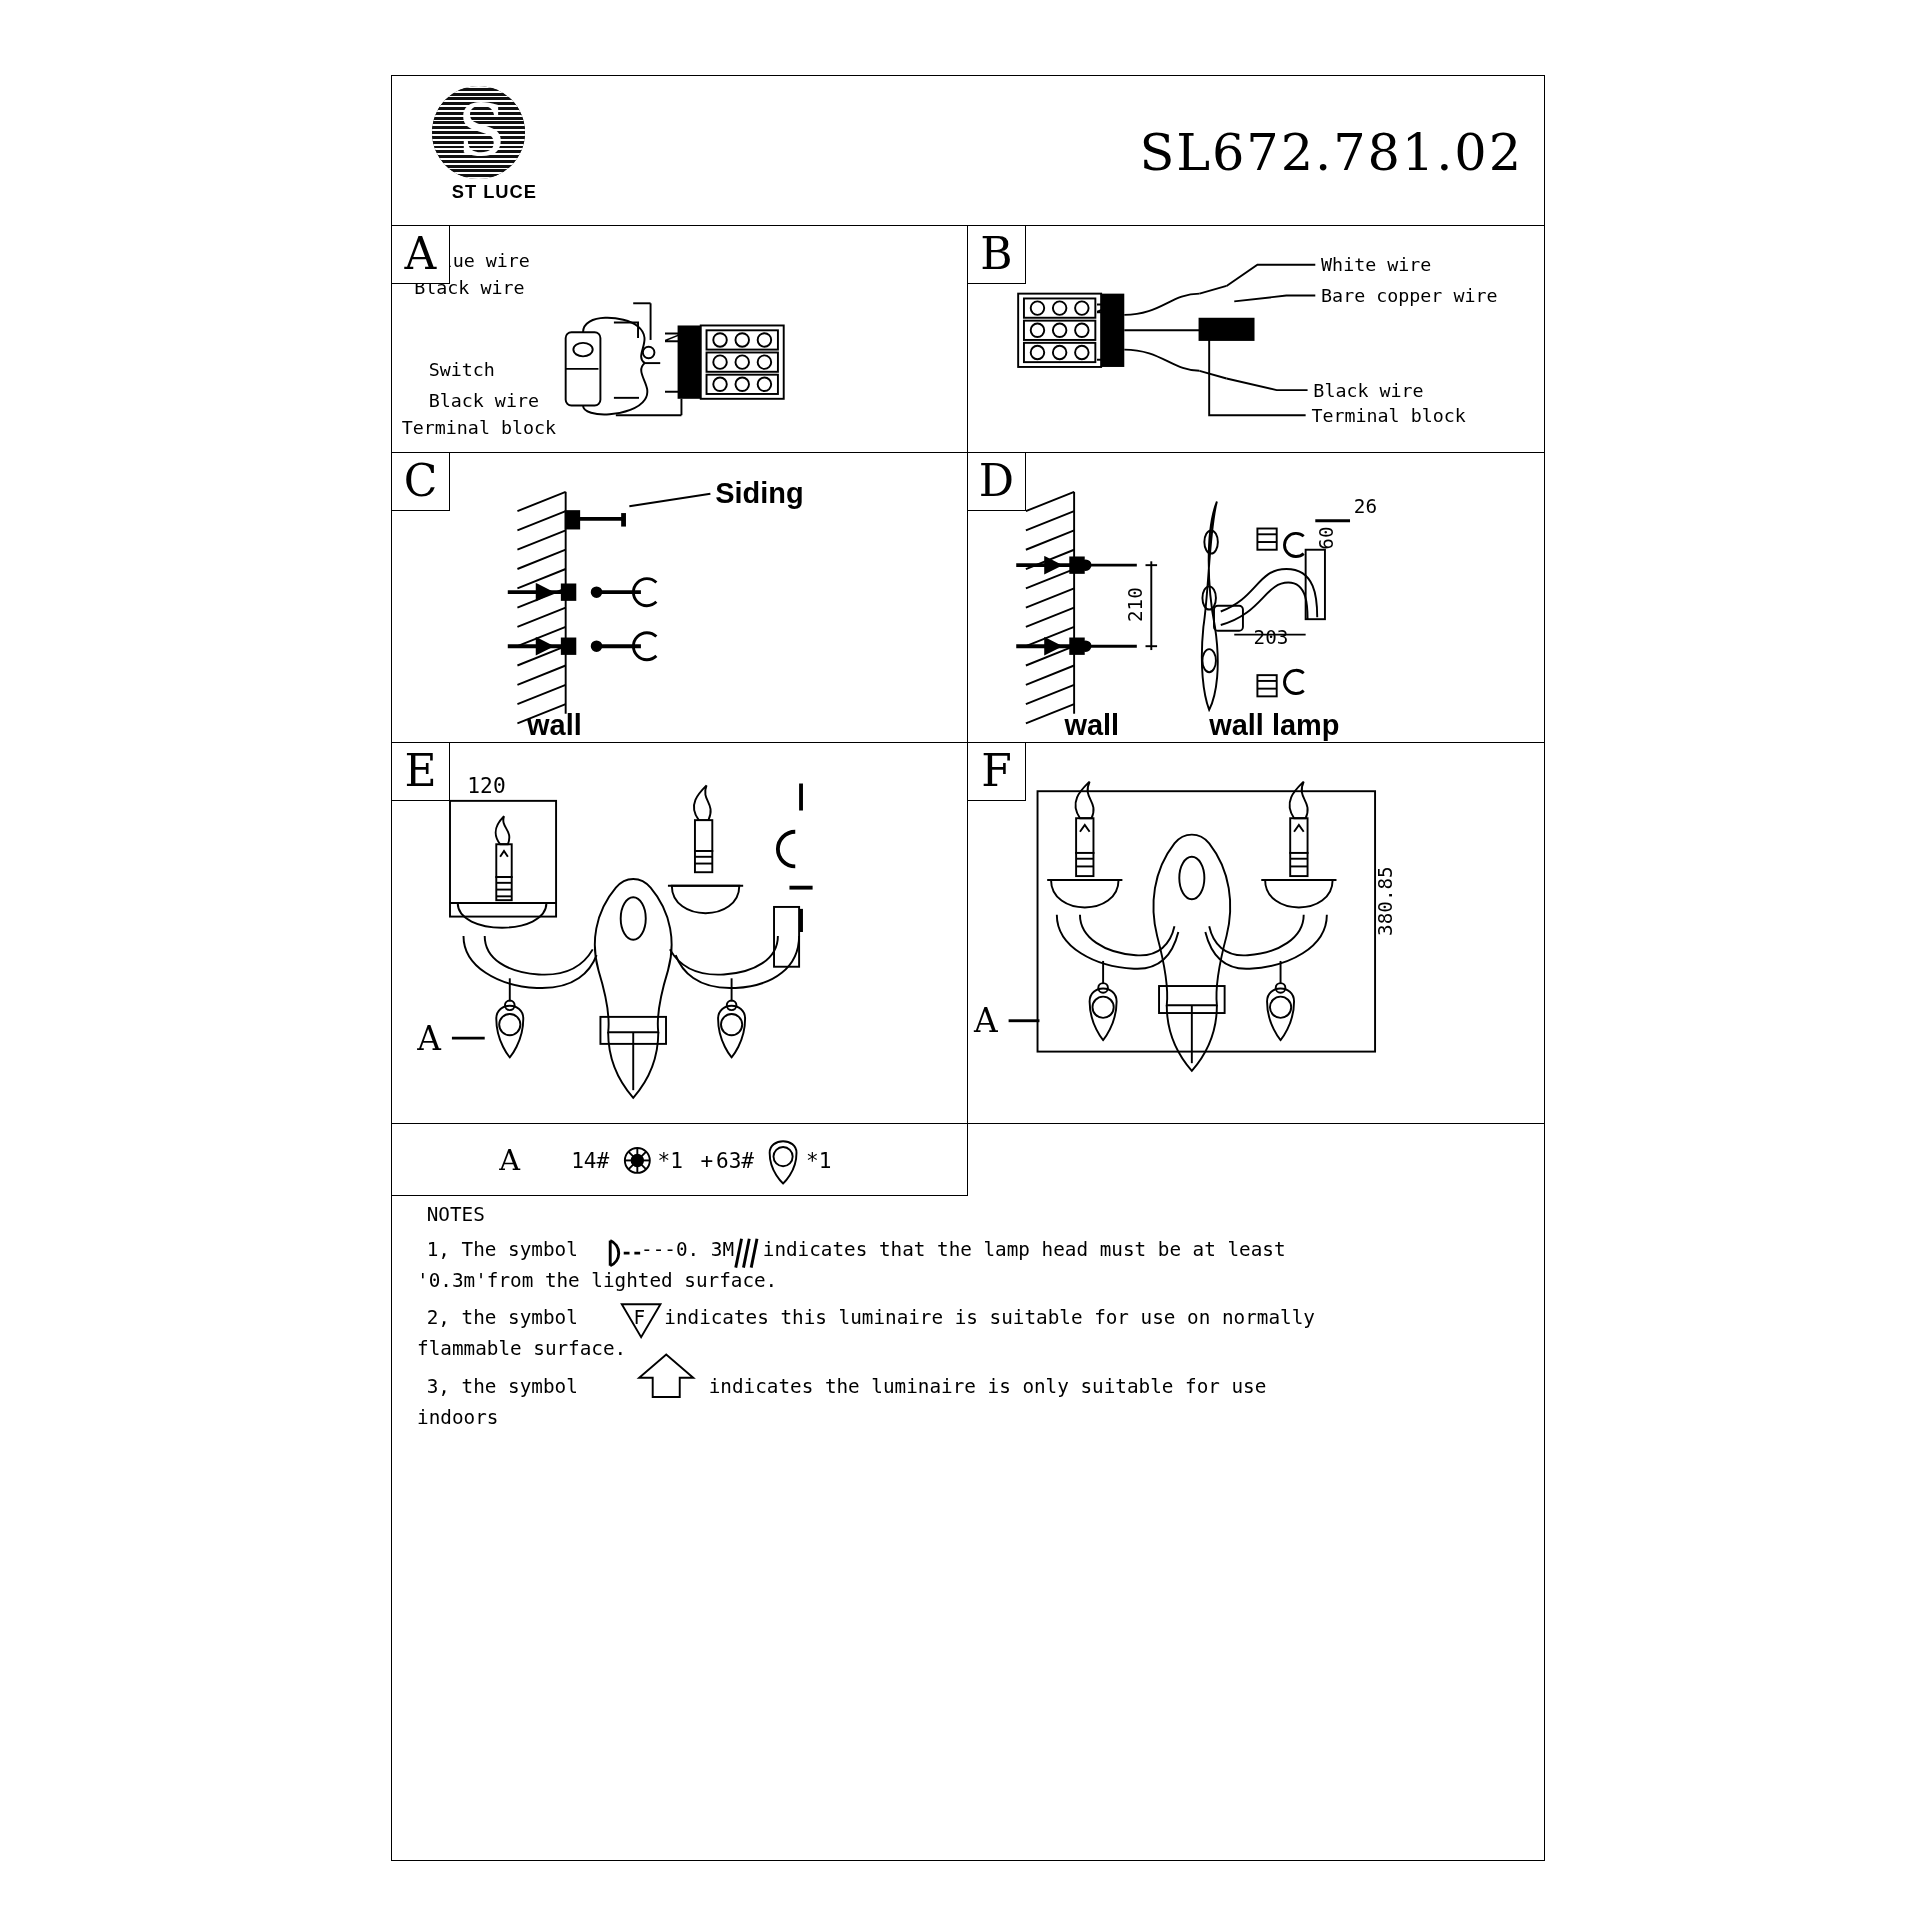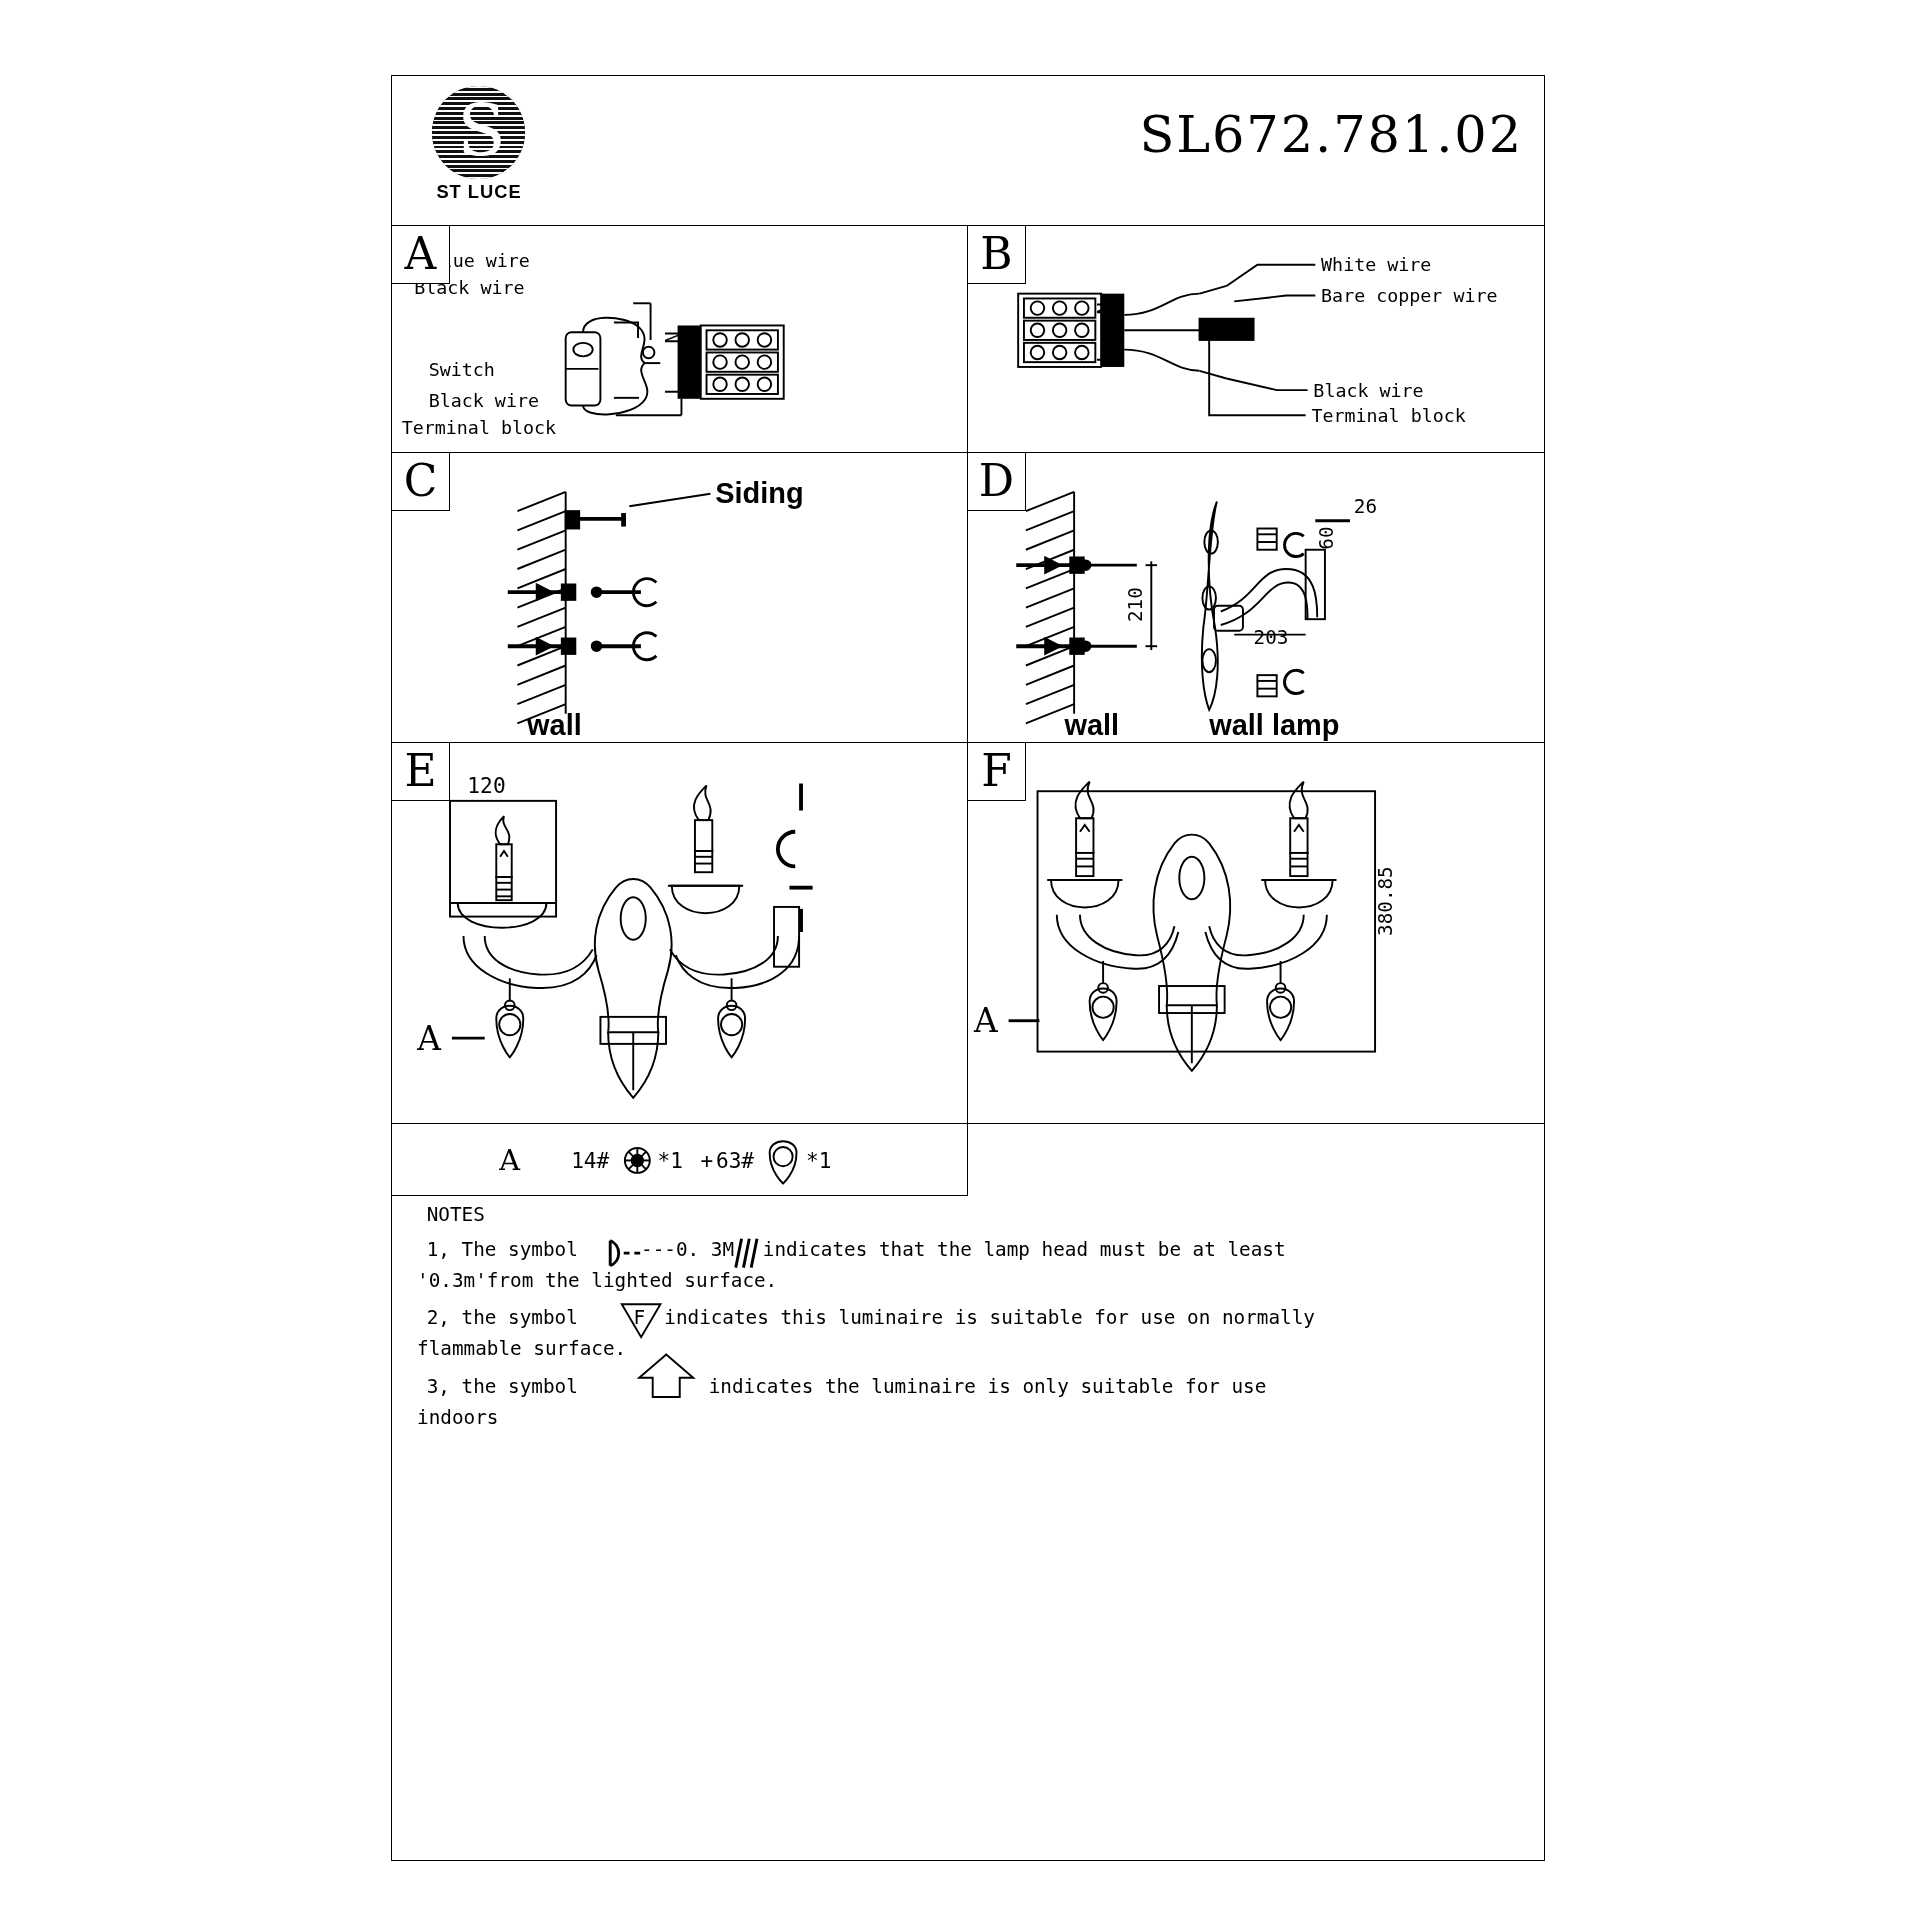--- a/index.html
+++ b/index.html
@@ -5,22 +5,22 @@
   html,body{margin:0;padding:0;background:#ffffff;}
   body{width:1931px;height:1931px;font-family:"DejaVu Sans Mono",monospace;color:#000;}
   .sheet{position:absolute;left:391px;top:75px;width:1154px;height:1786px;border:1.9px solid #000;box-sizing:border-box;}
   
   .header{position:relative;height:150px;border-bottom:1.9px solid #000;box-sizing:border-box;}
   .logo{position:absolute;left:19.3px;top:9.7px;width:126px;height:121px;}
   .logo-mark{position:absolute;left:21px;top:0;width:93px;height:93px;border-radius:50%;background:#111;overflow:hidden;}
   .logo-mark .stripes{position:absolute;left:0;top:0;width:100%;height:100%;
      background:repeating-linear-gradient(to bottom,#fff 0 1.9px,#111 1.9px 4.8px);}
   .logo-mark .sshape{position:absolute;left:25px;top:11.6px;width:42px;height:70px;color:#fff;font-size:71px;font-family:"DejaVu Serif",serif;line-height:68px;text-align:center;}
-  .logo-text{position:absolute;left:9.7px;top:95px;width:116px;text-align:center;font-family:"Liberation Sans",sans-serif;font-weight:bold;font-size:18.3px;letter-spacing:1px;}
-  .model{position:absolute;right:21px;top:29px;font-family:"DejaVu Serif",serif;font-size:51px;letter-spacing:1.9px;}
+  .logo-text{position:absolute;left:9.7px;top:95px;width:116px;text-align:right;font-family:"Liberation Sans",sans-serif;font-weight:bold;font-size:18.3px;letter-spacing:1px;}
+  .model{position:absolute;right:21px;top:47px;font-family:"DejaVu Serif",serif;font-size:51px;letter-spacing:1.9px;}
   
   .row{display:flex;}
   .cell{position:relative;box-sizing:border-box;border-bottom:1.9px solid #000;}
   .cell.left{width:50%;border-right:1.9px solid #000;}
   .cell.right{width:50%;}
   .badge{position:absolute;left:0;top:0;width:58px;height:58px;border-right:1.9px solid #000;border-bottom:1.9px solid #000;
      box-sizing:border-box;font-family:"DejaVu Serif",serif;font-size:44px;line-height:56px;text-align:center;background:#fff;}
   .r1 .cell{height:227px;}
   .r2 .cell{height:290px;}
   .r3 .cell{height:381px;}

